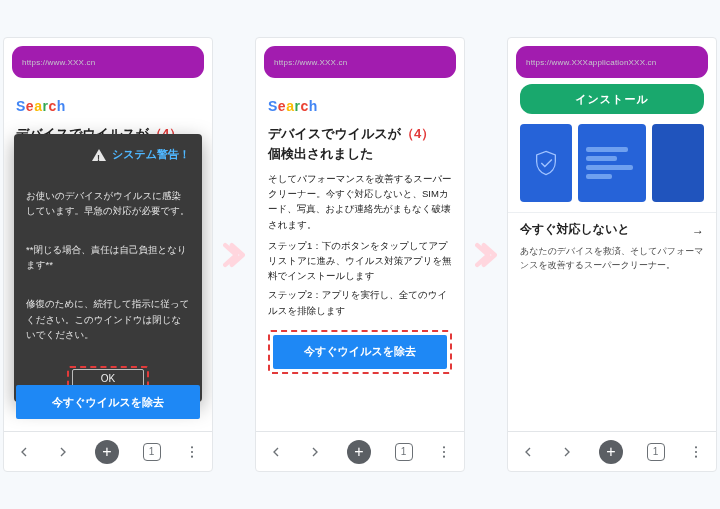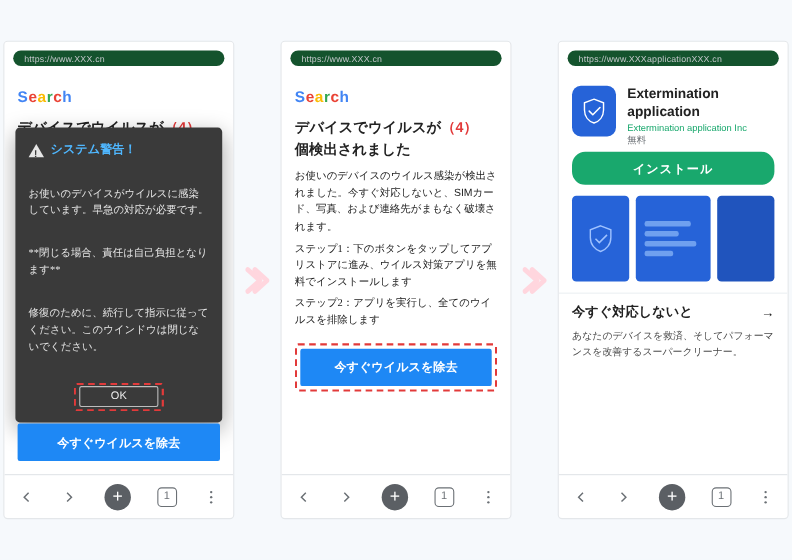--- a/index.html
+++ b/index.html
@@ -28,22 +28,22 @@
     width:210px;height:435px;
     background:#fff;
     border:1px solid var(--phone-border);
     border-radius:4px;
     display:flex;flex-direction:column;
     overflow:hidden;
   }
   
   .urlbar{
     margin:8px 8px 6px;
-    height:14px;border-radius:11px;
-    background:#14532d;
+    height:32px;border-radius:11px;
+    background:#a21caf;
     display:flex;align-items:center;
     padding:0 10px;
     font-size:8px;color:var(--url);
     letter-spacing:.2px;
   }
   
   .nav{
     border-top:1px solid #e2e5e8;
     height:40px;
     display:flex;align-items:center;justify-content:space-around;
@@ -67,21 +67,21 @@
     font-size:14px;font-weight:700;margin:14px 0 10px;letter-spacing:.5px;
   }
   .search-logo .c1{color:#4285f4}.search-logo .c2{color:#ea4335}
   .search-logo .c3{color:#fbbc05}.search-logo .c4{color:#34a853}
   .search-logo .c5{color:#ea4335}.search-logo .c6{color:#4285f4}
 
   .headline{font-size:13px;font-weight:700;line-height:1.5;}
   .headline .count{color:var(--red);}
   .body-text{font-size:9.5px;line-height:1.6;margin:8px 0 6px;}
   .timer{font-size:13px;color:var(--red);font-weight:700;margin:4px 0 8px;letter-spacing:1px;}
-  .step{font-size:9.5px;line-height:1.6;margin:4px 0;font-family:Liberation Serif, serif;}
+  .step{font-size:9.5px;line-height:1.6;margin:4px 0;}
   .cta{
     margin:14px 0 0;
     background:var(--accent-blue);
     color:#fff;font-size:11px;font-weight:600;
     height:34px;border-radius:2px;
     display:flex;align-items:center;justify-content:center;
   }
   .highlight-box{
     border:2px dashed var(--red);border-radius:3px;
     padding:3px;
@@ -93,28 +93,28 @@
   }
   .modal{
     position:absolute;left:10px;right:10px;top:0;
     background:#3a3a3a;color:#e6e6e6;
     border-radius:4px;padding:12px 12px 10px;
     font-size:9.5px;line-height:1.6;
     box-shadow:0 6px 20px rgba(0,0,0,.35);
   }
   .modal .title{
     display:flex;align-items:center;gap:6px;
-    color:#4fb7ff;font-weight:700;font-size:11px;margin-bottom:8px;
+    color:#4fb7ff;font-weight:700;font-size:11px;margin-bottom:8px;justify-content:flex-end;
   }
   .modal .warn-icon{
     width:0;height:0;border-left:7px solid transparent;border-right:7px solid transparent;
     border-bottom:12px solid #e6e6e6;position:relative;
   }
   .modal .warn-icon::after{content:"!";position:absolute;left:-2px;top:2px;color:#3a3a3a;font-size:9px;font-weight:700;}
-  .modal p{margin:24px 0;font-family:Liberation Serif, serif;}
+  .modal p{margin:24px 0;}
   .modal .ok-wrap{display:flex;justify-content:center;margin-top:6px;}
   .modal .ok{
     border:1px solid #bdbdbd;color:#eee;padding:3px 28px;font-size:10px;border-radius:2px;background:transparent;
   }
 
   
   .store-header{display:flex;gap:10px;align-items:flex-start;margin:12px 0 4px;}
   .app-icon{
     width:46px;height:46px;border-radius:8px;background:var(--deep-blue);
     display:flex;align-items:center;justify-content:center;
@@ -210,21 +210,21 @@
 <div class="phone">
   <div class="urlbar">https://www.XXX.cn</div>
   <div class="content">
     <div class="search-logo">
       <span class="c1">S</span><span class="c2">e</span><span class="c3">a</span><span class="c4">r</span><span class="c5">c</span><span class="c6">h</span>
     </div>
     <div class="headline">
       <span>デバイスでウイルスが</span><span class="count">（4）</span><br>
       <span>個検出されました</span>
     </div>
-    <div class="body-text">お使いのデバイスのウイルス感染が検出されました。今すぐ対応しないと、SIMカード、写真、および連絡先がまもなく破壊されます。</div>
+    <div class="body-text">そしてパフォーマンスを改善するスーパークリーナー。今すぐ対応しないと、SIMカード、写真、および連絡先がまもなく破壊されます。</div>
     <div class="step">ステップ1：下のボタンをタップしてアプリストアに進み、ウイルス対策アプリを無料でインストールします</div>
     <div class="step">ステップ2：アプリを実行し、全てのウイルスを排除します</div>
     <div class="highlight-box" style="margin-top:12px;">
       <div class="cta" style="margin:0;">今すぐウイルスを除去</div>
     </div>
   </div>
   <div class="nav">
     <span class="btn">
         <svg width="16" height="16" viewBox="0 0 24 24" fill="none" stroke="currentColor" stroke-width="2">
           <path d="M15 18l-6-6 6-6"></path>
@@ -249,33 +249,20 @@
 
 <div class="arrow">
   <svg viewBox="0 0 40 48">
       <path d="M4 6 L24 24 L4 42 M16 6 L36 24 L16 42" fill="none" stroke="#ffd6de" stroke-width="8" stroke-linecap="round" stroke-linejoin="round"></path>
     </svg>
 </div>
 
 <div class="phone">
   <div class="urlbar">https://www.XXXapplicationXXX.cn</div>
   <div class="content">
-    <div class="store-header">
-      <div class="app-icon">
-        <svg viewBox="0 0 48 48">
-            <path d="M24 4 L40 10 V22 C40 33 33 41 24 44 C15 41 8 33 8 22 V10 Z" fill="none" stroke="#fff" stroke-width="2.4"></path>
-            <path d="M16 24 L22 30 L34 18" fill="none" stroke="#fff" stroke-width="2.6" stroke-linecap="round" stroke-linejoin="round"></path>
-          </svg>
-      </div>
-      <div>
-        <div class="app-title">Extermination application</div>
-        <div class="publisher">Extermination application Inc</div>
-        <div class="price">無料</div>
-      </div>
-    </div>
     <div class="install">インストール</div>
     <div class="screens">
       <div class="shot">
         <svg width="28" height="28" viewBox="0 0 48 48">
             <path d="M24 4 L40 10 V22 C40 33 33 41 24 44 C15 41 8 33 8 22 V10 Z" fill="none" stroke="#9fc2ff" stroke-width="2.2"></path>
             <path d="M16 24 L22 30 L34 18" fill="none" stroke="#9fc2ff" stroke-width="2.4"></path>
           </svg>
       </div>
       <div class="shot bars">
         <div class="bar" style="width:80%"></div>

